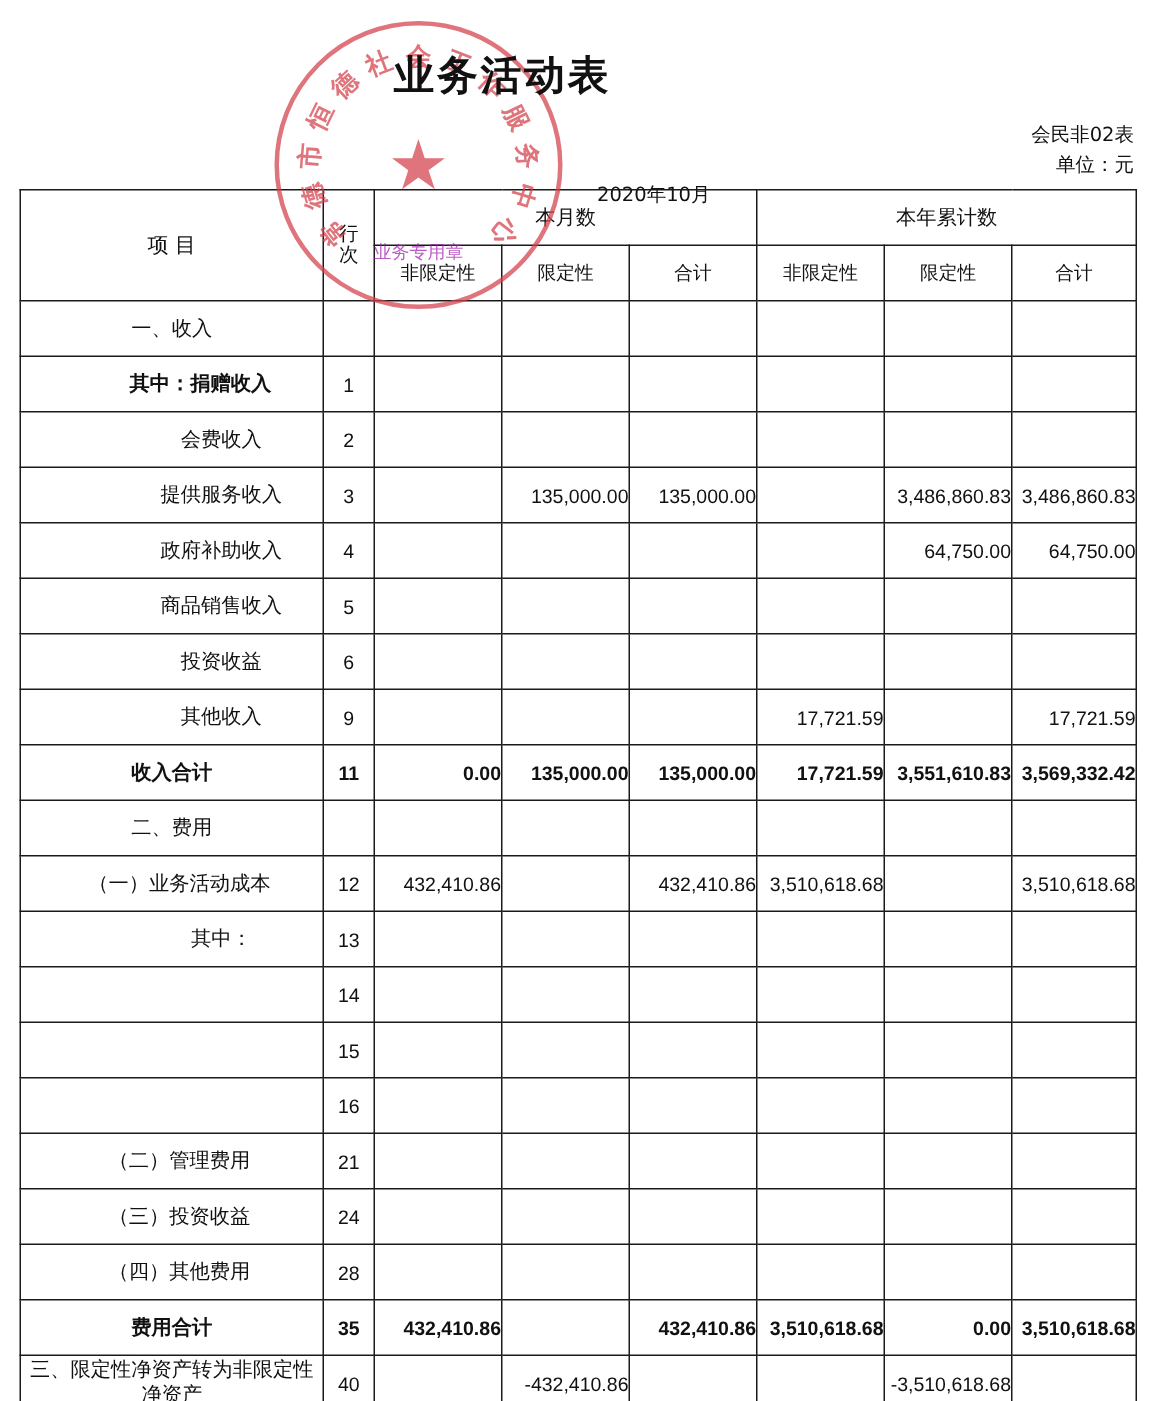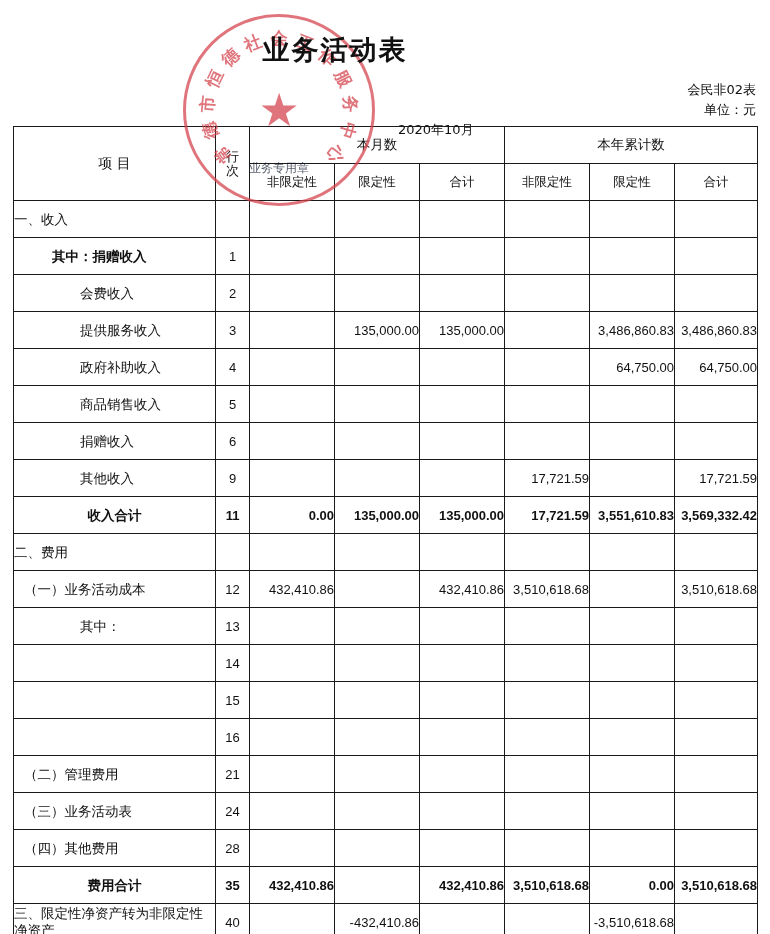--- a/index.html
+++ b/index.html
@@ -64,21 +64,21 @@
     font-weight: bold;
     text-align: center;
     line-height: 20px;
     font-family: "DejaVu Sans", sans-serif;
   }
   .seal .seal-bottom {
     position: absolute;
     left: 50%;
     bottom: 26px;
     transform: translateX(-50%);
-    color: #0f172a;
+    color: #a21caf;
     font-size: 12px;
     white-space: nowrap;
     font-family: "DejaVu Sans", sans-serif;
   }
 
   
   .doc-title {
     position: absolute;
     left: 0;
     top: 32px;
@@ -144,21 +144,21 @@
   table.report th {
     font-weight: normal;
     text-align: center;
   }
   .th-item { font-size: 14px; }
   .th-row  { font-size: 13px; line-height: 1.05; }
   .th-group { font-size: 13.5px; }
   .th-sub  { font-size: 12.5px; }
 
   td.item-cell {
-    text-align: left;
+    text-align: center;
     font-size: 13.5px;
     line-height: 1.25;
     padding-left: 10px;
     padding-right: 4px;
   }
   td.item-cell.ind1 { padding-left: 10px; }
   td.item-cell.ind2 { padding-left: 38px; font-weight: bold; }
   td.item-cell.ind3 { padding-left: 66px; }
   td.item-cell.center { text-align: center; padding-left: 0; }
   td.num {
@@ -288,21 +288,21 @@
           <td class="item-cell ind3">商品销售收入</td>
           <td class="rowno">5</td>
           <td class="num"></td>
           <td class="num"></td>
           <td class="num"></td>
           <td class="num"></td>
           <td class="num"></td>
           <td class="num"></td>
         </tr>
         <tr>
-          <td class="item-cell ind3">捐赠收入</td>
+          <td class="item-cell ind3">投资收益</td>
           <td class="rowno">6</td>
           <td class="num"></td>
           <td class="num"></td>
           <td class="num"></td>
           <td class="num"></td>
           <td class="num"></td>
           <td class="num"></td>
         </tr>
         <tr>
           <td class="item-cell ind3">其他收入</td>
@@ -388,21 +388,21 @@
           <td class="item-cell ind1">（二）管理费用</td>
           <td class="rowno">21</td>
           <td class="num"></td>
           <td class="num"></td>
           <td class="num"></td>
           <td class="num"></td>
           <td class="num"></td>
           <td class="num"></td>
         </tr>
         <tr>
-          <td class="item-cell ind1">（三）业务活动表</td>
+          <td class="item-cell ind1">（三）投资收益</td>
           <td class="rowno">24</td>
           <td class="num"></td>
           <td class="num"></td>
           <td class="num"></td>
           <td class="num"></td>
           <td class="num"></td>
           <td class="num"></td>
         </tr>
         <tr>
           <td class="item-cell ind1">（四）其他费用</td>

